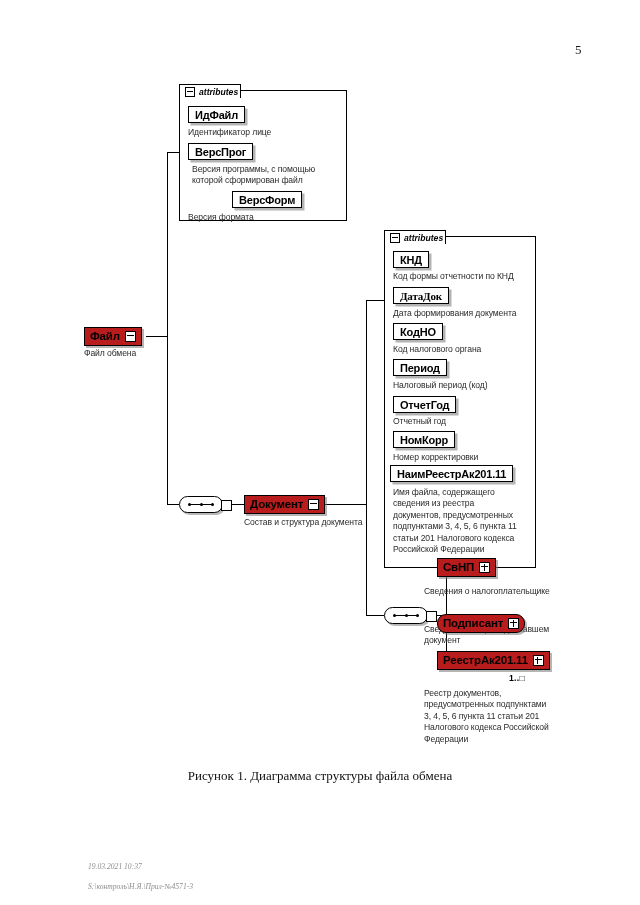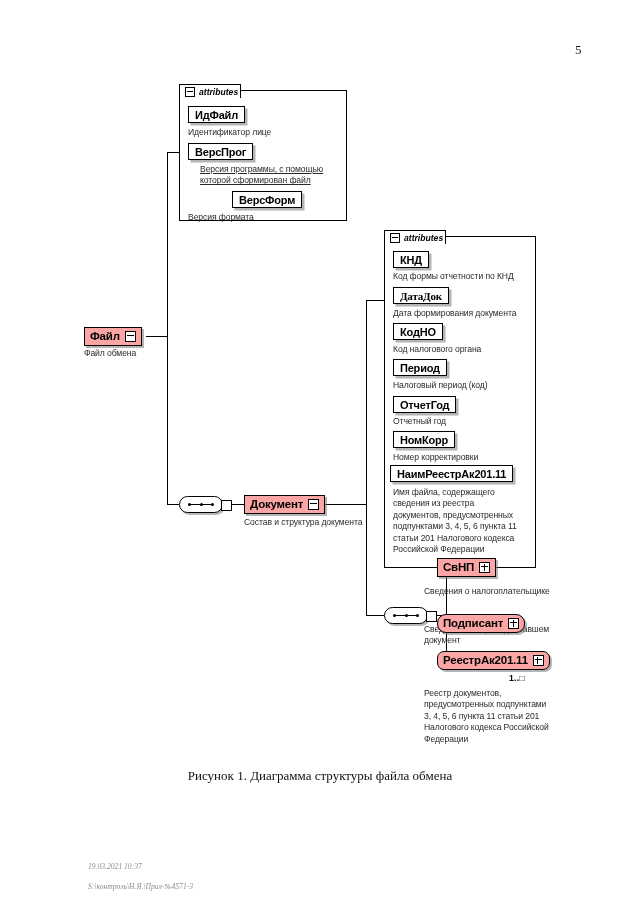--- a/index.html
+++ b/index.html
@@ -18,21 +18,21 @@
     position:absolute;top:42px;left:575px;
     font-family:"Liberation Serif", serif;
     font-size:13px;color:#1a1a1a;
   }
 
   
   .node{
     position:absolute;
     box-sizing:border-box;
     border:1.4px solid #000;
-    background:#fca5a5;
+    background:#b91c1c;
     height:19px;
     display:flex;align-items:center;
     padding:0 5px;
     font-size:11.5px;
     font-weight:bold;
     letter-spacing:-0.2px;
     white-space:nowrap;
     box-shadow:2px 2px 0 rgba(120,120,120,.55);
     z-index:4;
   }
@@ -203,21 +203,21 @@
   </div>
 
   <div class="attr" style="left:188px;top:106px;">
     <span>ИдФайл</span>
   </div>
   <div class="desc" style="left:188px;top:127px;width:155px;">Идентификатор лице</div>
 
   <div class="attr" style="left:188px;top:143px;">
     <span>ВерсПрог</span>
   </div>
-  <div class="desc" style="left:200px;top:164px;width:155px;text-decoration:underline;">Версия программы, с помощью
+  <div class="desc" style="left:192px;top:164px;width:155px;">Версия программы, с помощью
 которой сформирован файл</div>
 
   <div class="attr" style="left:188px;top:191px;margin-left:44px;">
     <span>ВерсФорм</span>
   </div>
   <div class="desc" style="left:188px;top:212px;width:155px;">Версия формата</div>
 
   <div class="seq" style="left:179px;top:496px;">
     <div class="body"></div>
     <div class="bar"></div>
@@ -310,21 +310,21 @@
   </div>
   <div class="desc" style="left:424px;top:586px;width:185px;">Сведения о налогоплательщике</div>
 
   <div class="node" style="left:437px;top:614px;border-radius:9px;">
     <span class="lbl">Подписант</span>
     <span class="pm plus"></span>
   </div>
   <div class="desc" style="left:424px;top:624px;width:180px;">Сведения о лице, подписавшем
 документ</div>
 
-  <div class="node" style="left:437px;top:651px;border-radius:7px;">
+  <div class="node" style="left:437px;top:651px;">
     <span class="lbl">РеестрАк201.11</span>
     <span class="pm plus"></span>
   </div>
   <div class="occ" style="left:509px;top:673px;">1..□</div>
   <div class="desc" style="left:424px;top:688px;width:175px;">Реестр документов,
 предусмотренных подпунктами
 3, 4, 5, 6 пункта 11 статьи 201
 Налогового кодекса Российской
 Федерации</div>
 

